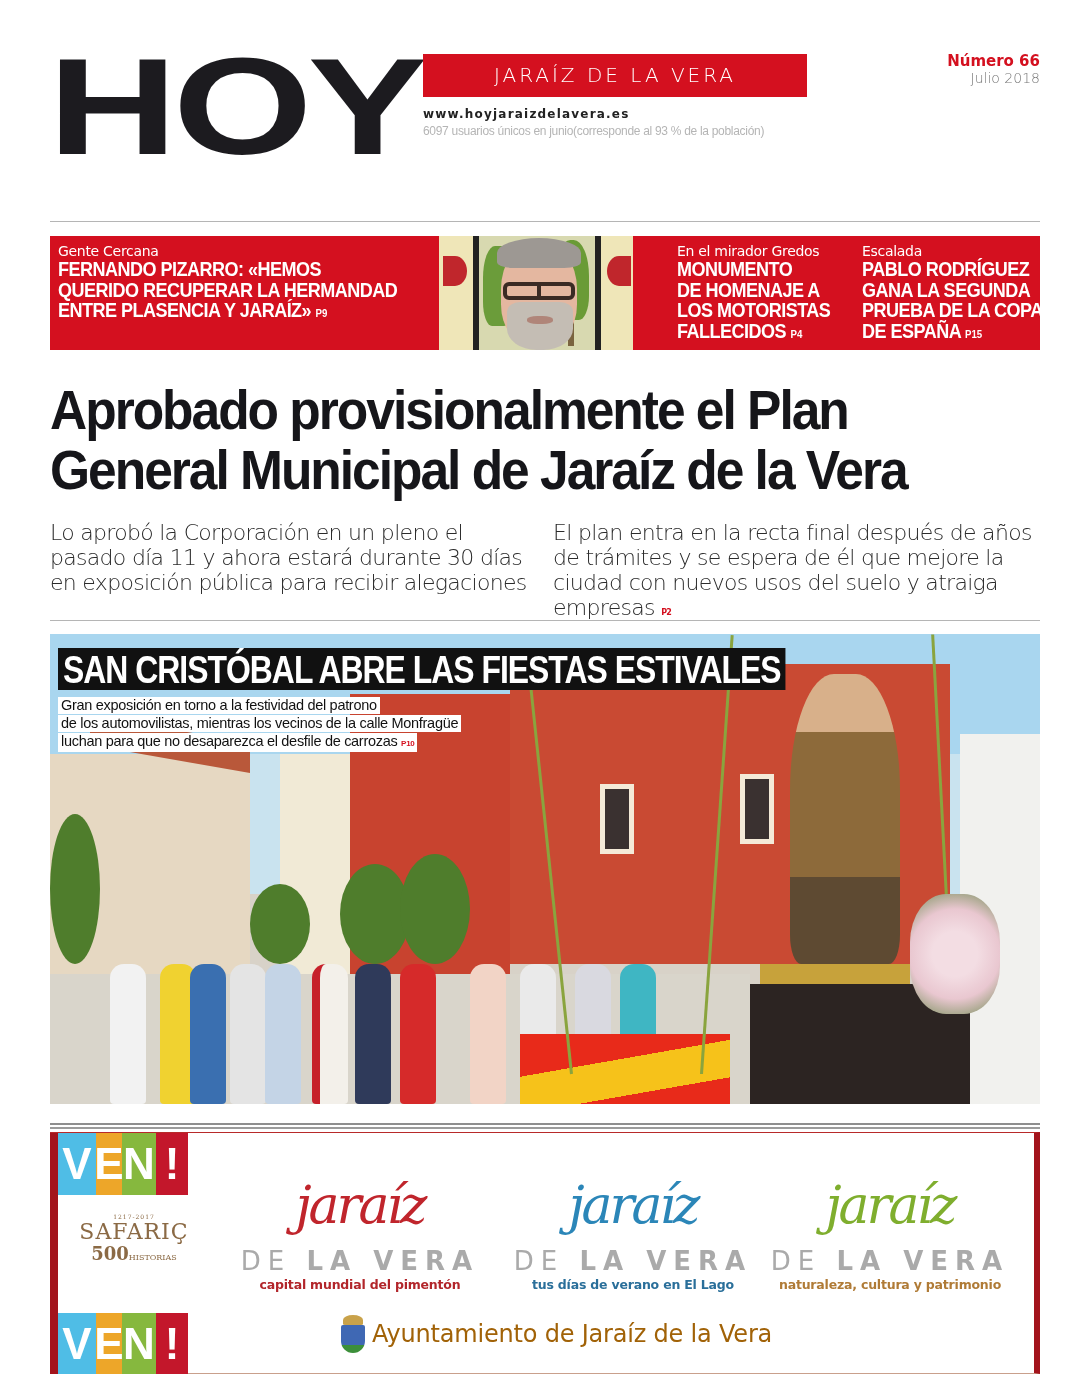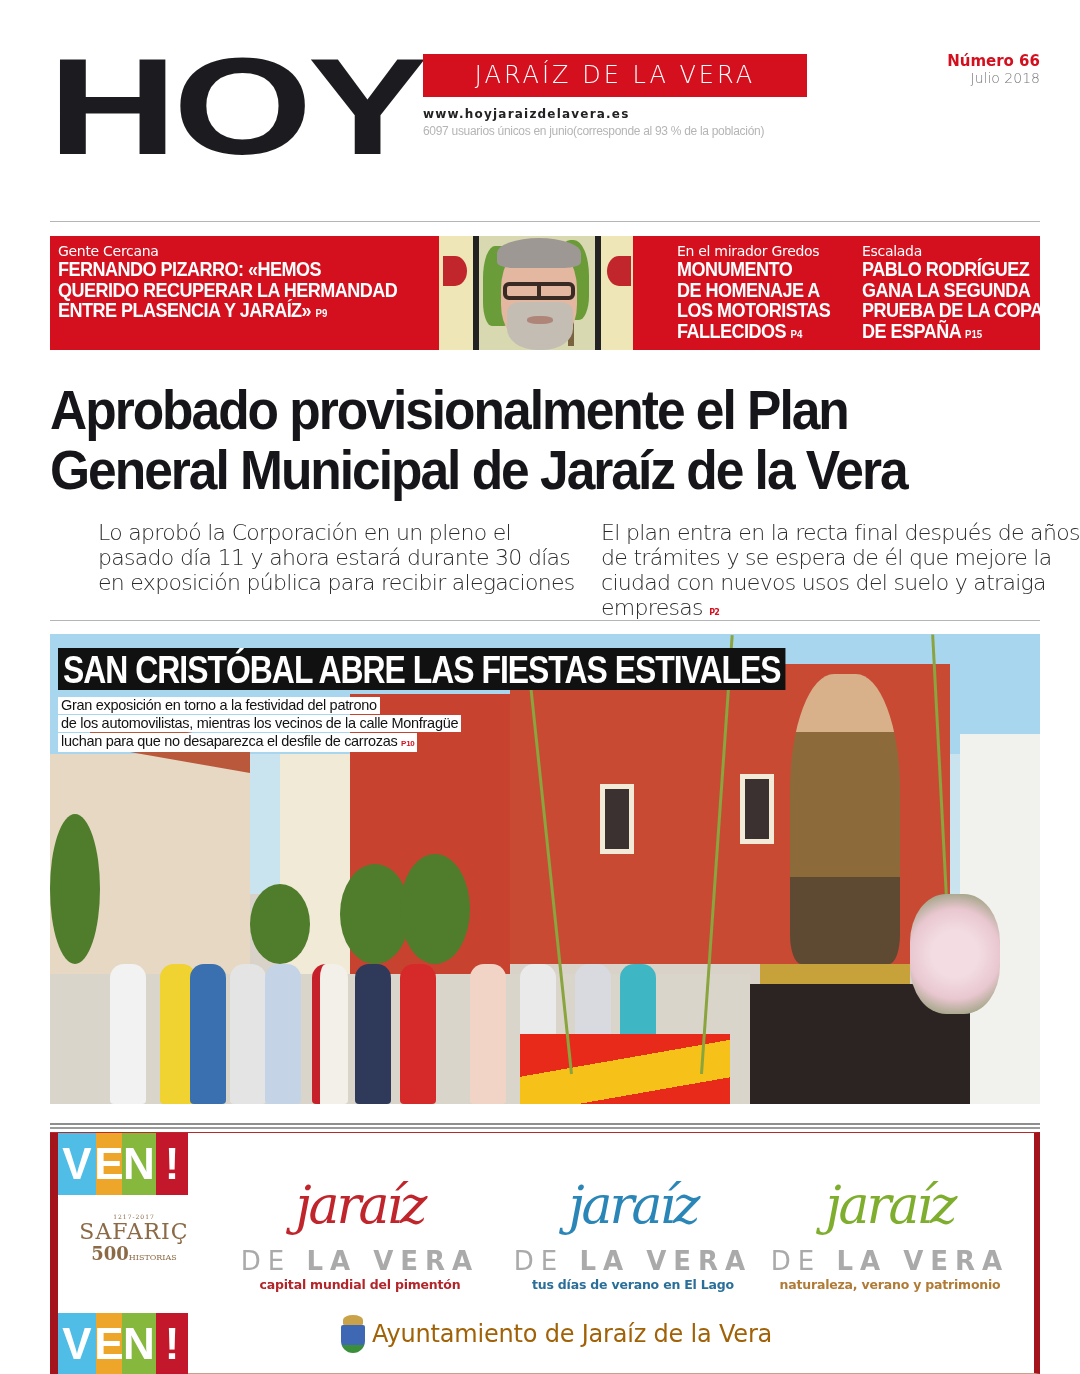--- a/index.html
+++ b/index.html
@@ -10,21 +10,21 @@
   .logo {
     position: absolute; left: 48px; top: 38px;
     font-family: "Liberation Sans", sans-serif; font-weight: 900;
     font-size: 160px; line-height: 1; letter-spacing: -4px; color: #1c1b1f;
     transform: scaleX(1.12) scaleY(0.86); transform-origin: left top;
   }
   .edition-box {
     position: absolute; left: 423px; top: 54px; width: 384px; height: 43px;
     background: #d4101f; color: #fff;
     font-family: "DejaVu Sans", sans-serif; font-weight: 300;
-    font-size: 24px; letter-spacing: 3px; line-height: 43px; text-align: center;
+    font-size: 20px; letter-spacing: 3px; line-height: 43px; text-align: center;
   }
   .site-url {
     position: absolute; left: 423px; top: 107px;
     font-family: "DejaVu Sans", sans-serif; font-weight: bold; font-size: 12px; letter-spacing: 1.2px; color: #222;
   }
   .audience {
     position: absolute; left: 423px; top: 124px;
     font-family: "Liberation Sans", sans-serif; font-size: 12px; color: #b5b5b5; letter-spacing: -0.3px;
   }
   .issue { position: absolute; right: 40px; top: 52px; text-align: right; }
@@ -66,21 +66,21 @@
   
   .headline {
     position: absolute; left: 50px; top: 380px; width: 1000px;
     font-family: "Liberation Sans", sans-serif; font-weight: bold;
     font-size: 56px; line-height: 60px; color: #16161a; letter-spacing: -2.2px;
     transform: scaleX(0.92); transform-origin: left top;
   }
   .deck {
     position: absolute; top: 520px;
     font-family: "DejaVu Sans", sans-serif; font-weight: 300;
-    font-size: 22px; line-height: 25px; color: #2b2b2b; letter-spacing: -0.7px; margin-left: 48px;
+    font-size: 22px; line-height: 25px; color: #2b2b2b; letter-spacing: -0.7px;
   }
   .deck-left { left: 50px; width: 480px; }
   .deck-right { left: 553px; width: 500px; }
   .deck .page { color: #d4101f; font-size: 8px; font-weight: bold; }
 
   
   .photo {
     position: absolute; left: 50px; top: 634px; width: 990px; height: 470px; overflow: hidden;
     background: linear-gradient(180deg, #a9d6ef 0 120px, #c9e3ef 120px 260px, #d8d2c8 260px);
   }
@@ -288,21 +288,21 @@
     <div class="tag">capital mundial del pimentón</div>
   </div>
   <div class="jaraiz j2">
     <div class="script">jaraíz</div>
     <div class="dlv"><span>DE</span> <b>LA VERA</b></div>
     <div class="tag">tus días de verano en El Lago</div>
   </div>
   <div class="jaraiz j3">
     <div class="script">jaraíz</div>
     <div class="dlv"><span>DE</span> <b>LA VERA</b></div>
-    <div class="tag">naturaleza, verano y patrimonio</div>
+    <div class="tag">naturaleza, cultura y patrimonio</div>
   </div>
 
   <div class="ayto">
     <div class="shield">
       <div class="crown"></div>
         <div class="body"></div>
     </div>
     <div class="ayto-text">Ayuntamiento de Jaraíz de la Vera</div>
   </div>
 </div>

